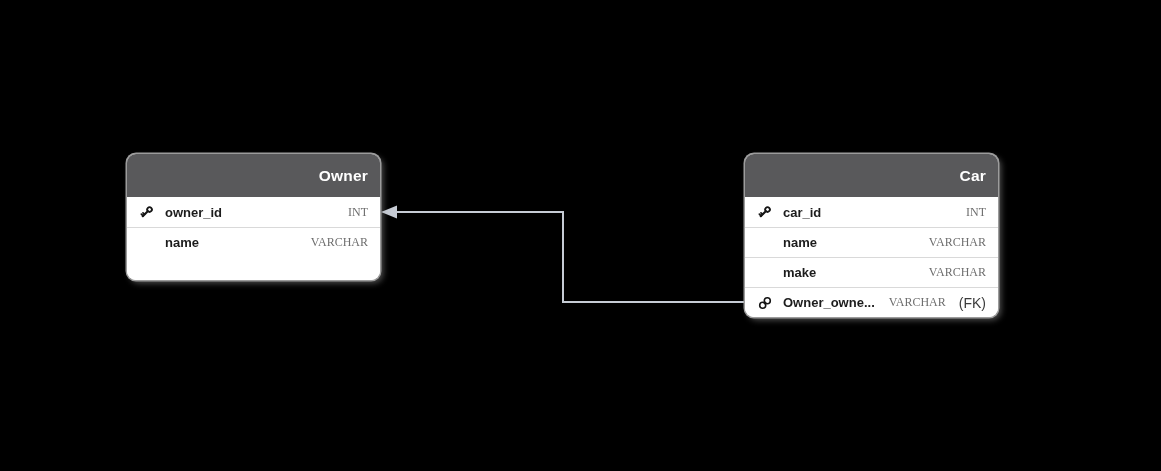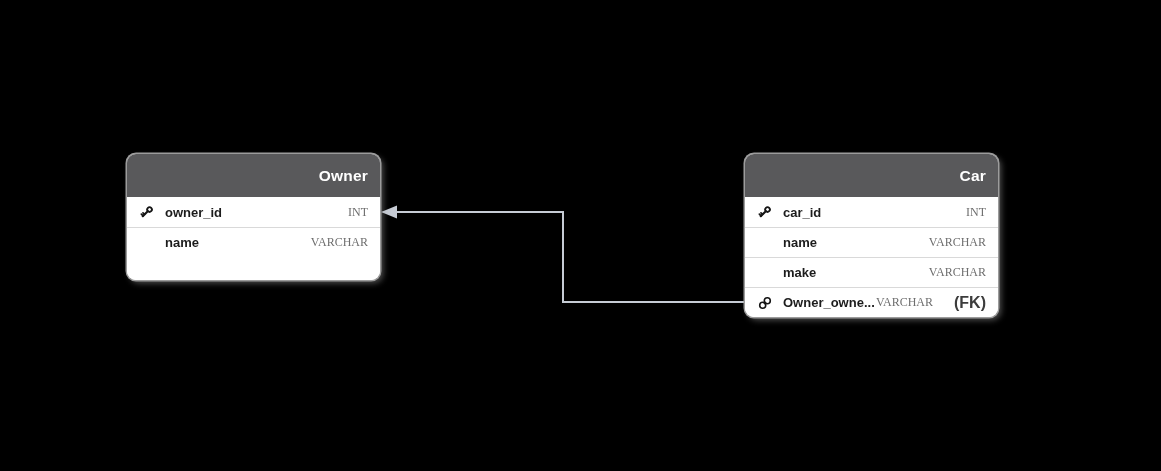--- a/index.html
+++ b/index.html
@@ -72,23 +72,23 @@
     overflow: hidden;
   }
   .f-type {
     margin-left: auto;
     font-family: Liberation Serif, serif;
     font-size: 12px;
     color: var(--type-text, #6e6e6e);
     white-space: nowrap;
   }
   .f-fk {
-    margin-left: 21px;
-    font-size: 16px;
-    font-weight: bold;
+    margin-left: 13px;
+    font-size: 14px;
+    font-weight: normal;
     color: var(--fk-text, #3c3c3c);
     white-space: nowrap;
   }
 </style>
 </head>
 <body>
 
 <div class="canvas">
 
   <svg class="connector" width="1161" height="471" viewBox="0 0 1161 471">

